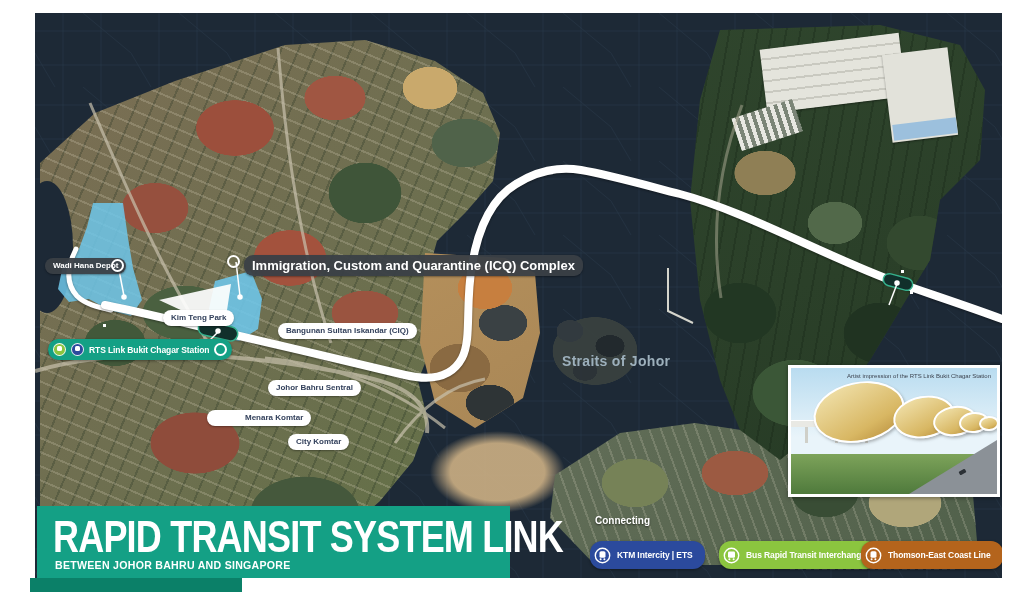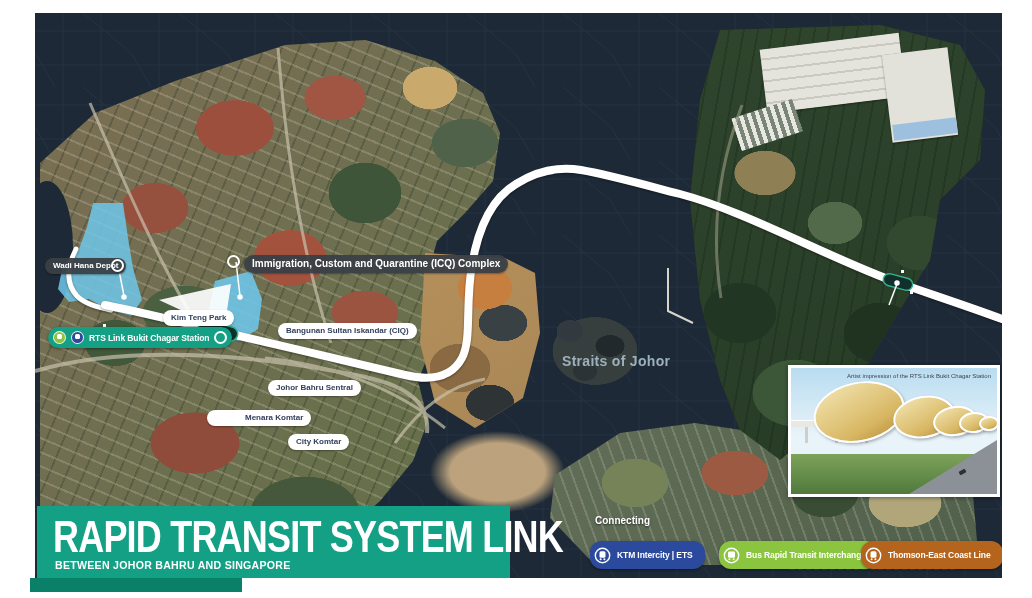--- a/index.html
+++ b/index.html
@@ -197,29 +197,29 @@
         <rect x="68" y="311" width="3" height="3"></rect>
         <rect x="866" y="257" width="3" height="3"></rect>
         <rect x="875" y="278" width="3" height="3"></rect>
       </g>
     </svg>
 
     <div class="lbl lbl-dark" style="left:10px; top:245px;">Wadi Hana Depot</div>
     <div class="ring" style="left:76px; top:246px;"></div>
 
     <div class="ring" style="left:192px; top:242px;"></div>
-    <div class="lbl lbl-dark" style="left:209px; top:242px; font-size:10px;">Immigration, Custom and Quarantine (ICQ) Complex</div>
+    <div class="lbl lbl-dark" style="left:209px; top:242px; font-size:13px;">Immigration, Custom and Quarantine (ICQ) Complex</div>
 
     <div class="lbl lbl-light" style="left:128px; top:250px;">Kim Teng Park</div>
     <div class="lbl lbl-light" style="left:243px; top:263px;">Bangunan Sultan Iskandar (CIQ)</div>
     <div class="lbl lbl-light" style="left:233px; top:320px;">Johor Bahru Sentral</div>
     <div class="lbl lbl-light" style="left:172px; top:350px;padding-left:38px;">Menara Komtar</div>
     <div class="lbl lbl-light" style="left:253px; top:374px;">City Komtar</div>
 
-    <div class="station-badge" style="left:13px; top:314px;">
+    <div class="station-badge" style="left:13px; top:326px;">
       <span class="mini-icon" style="background:#8bc53f;"></span>
       <span class="mini-icon" style="background:#2b4a9d;"></span>
       <span>RTS Link Bukit Chagar Station</span>
       <span class="badge-ring"></span>
     </div>
 
     <div class="water-label">Straits of Johor</div>
 
     <div class="legend-title">Connecting</div>
     <div class="legend-pill" style="left: 555px; background-color: rgb(43, 74, 157);">

